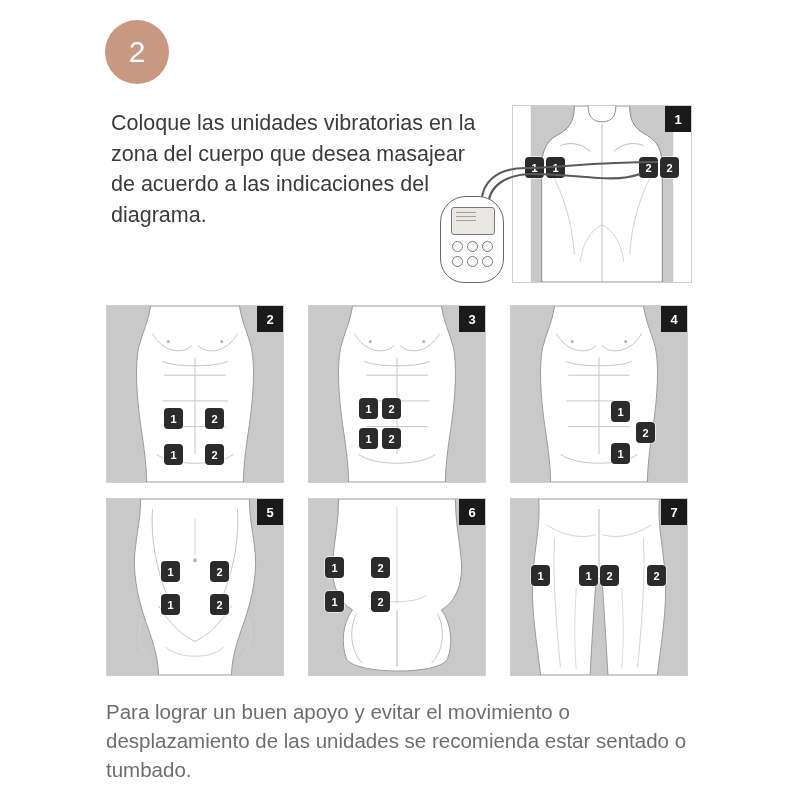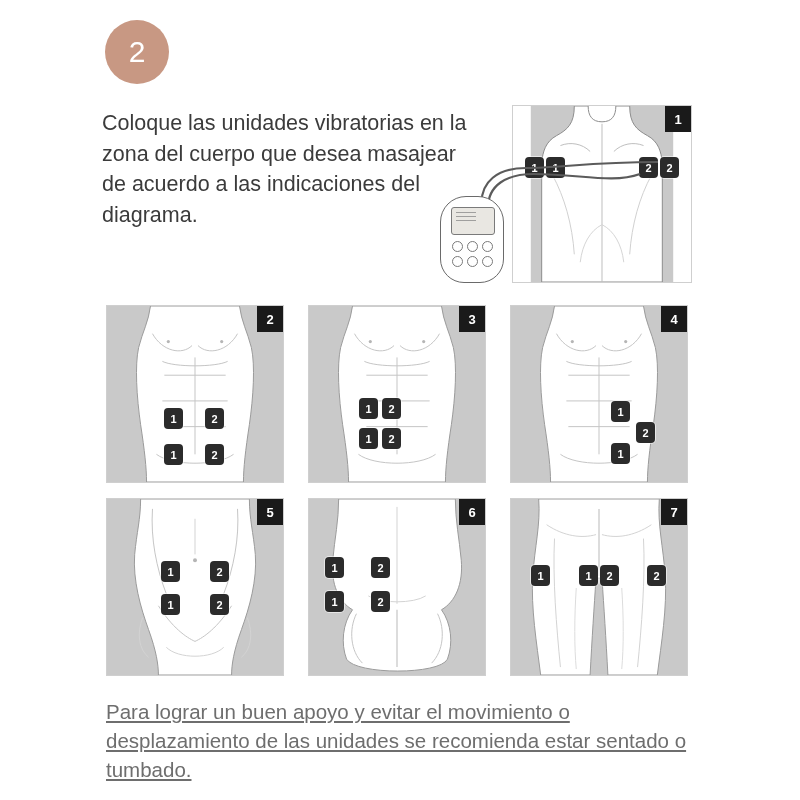--- a/index.html
+++ b/index.html
@@ -35,40 +35,39 @@
     display: flex;
     align-items: center;
     justify-content: center;
     font-weight: 400;
     letter-spacing: 0;
   }
 
   
   .intro {
     position: absolute;
-    left: 102px;
+    left: 111px;
     top: 108px;
     width: 380px;
     font-size: 21.5px;
     line-height: 1.42;
     color: #3b3b3b;
     font-weight: 400;
   }
 
   
   .footer-note {
     position: absolute;
     left: 106px;
     top: 697px;
     width: 600px;
     font-size: 20.5px;
     line-height: 1.42;
     color: #6e6e6e;
     font-weight: 400;
-    text-decoration: underline;
   }
 
   
   .panel {
     position: absolute;
     background: #ffffff;
     border: 1px solid #cfcfcf;
     box-sizing: border-box;
     overflow: hidden;
   }

